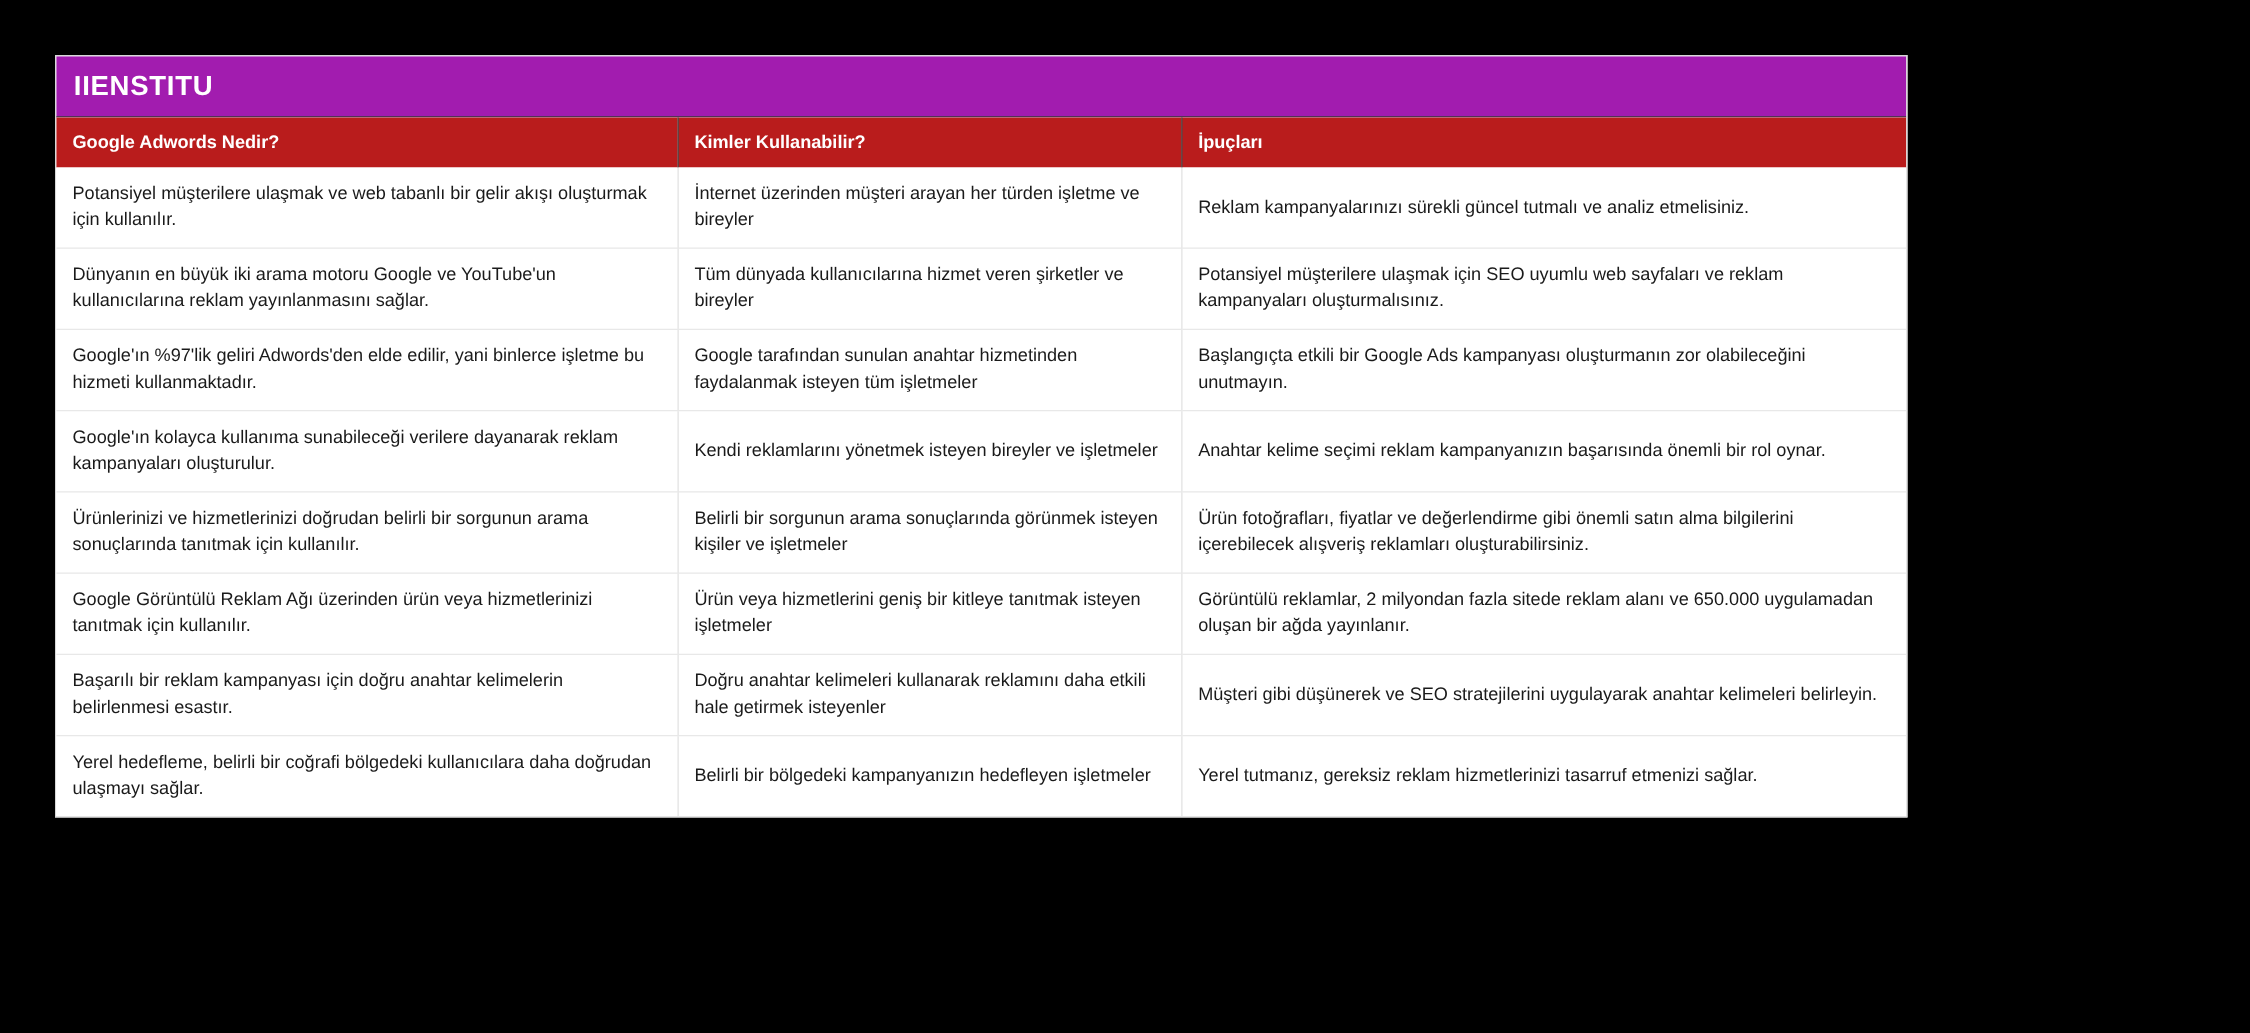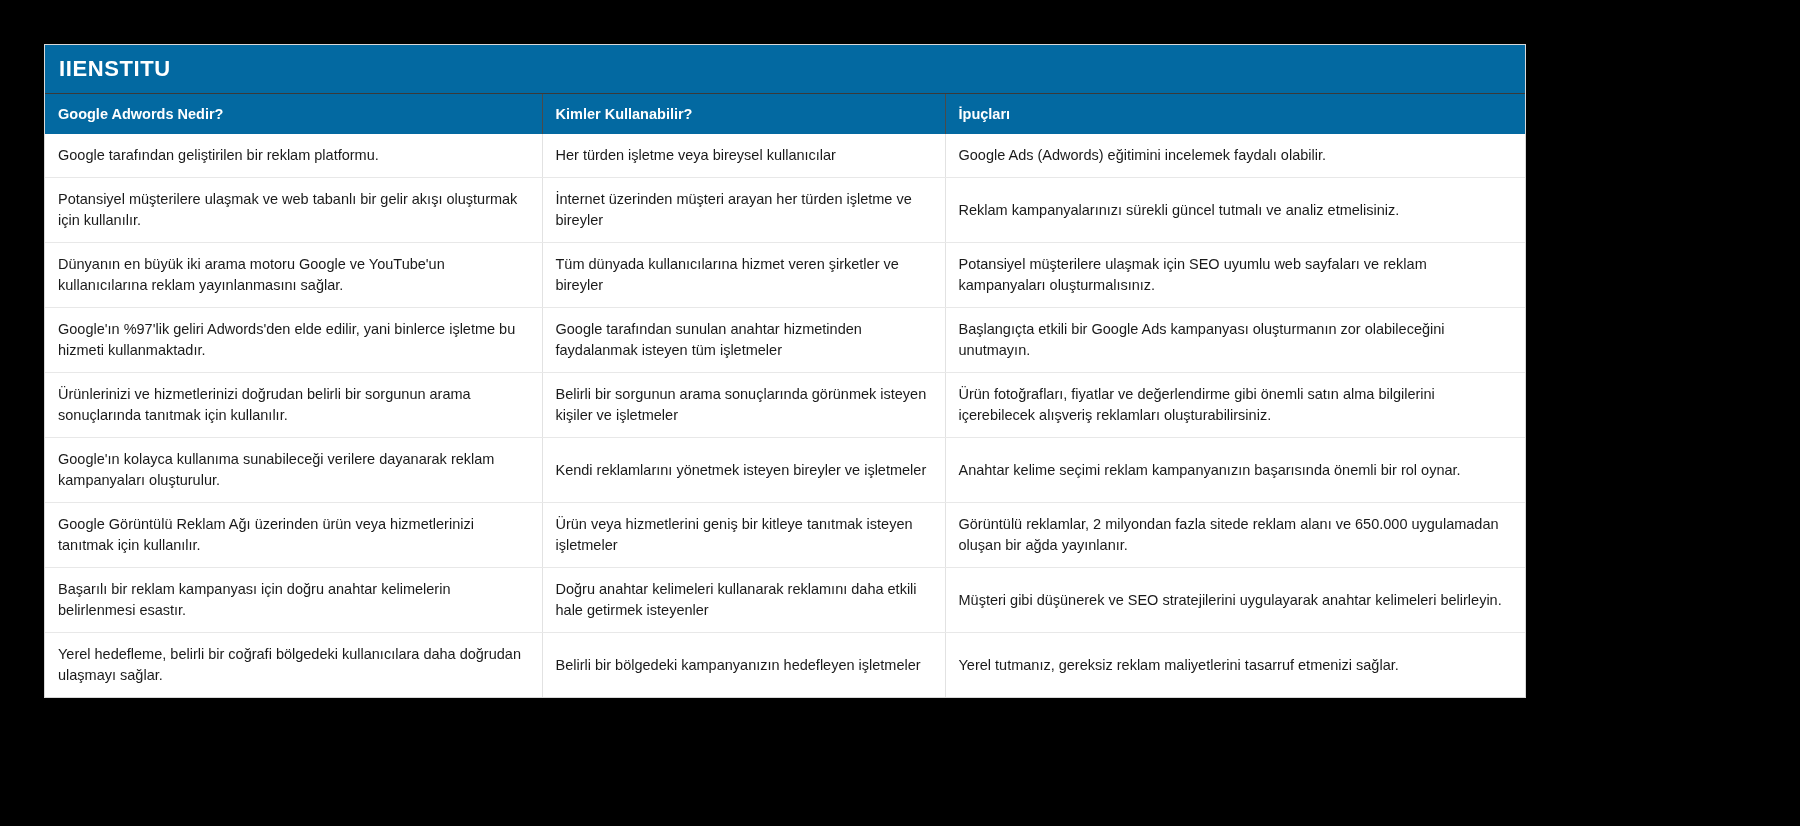--- a/index.html
+++ b/index.html
@@ -27,21 +27,21 @@
     left: 44px;
     top: 44px;
     width: 1482px;
     background: #ffffff;
     border: 1px solid #d8d8d8;
     box-sizing: border-box;
     overflow: hidden;
   }
 
   .brand-bar {
-    background: #0369a1;
+    background: #a21caf;
     height: 49px;
     display: flex;
     align-items: center;
     padding-left: 14px;
     box-sizing: border-box;
     border-bottom: 1px solid #3a3a3a;
   }
 
   .brand-title {
     color: #ffffff;
@@ -52,21 +52,21 @@
   }
 
   table.data-table {
     width: 100%;
     border-collapse: collapse;
     table-layout: fixed;
     background: #ffffff;
   }
 
   table.data-table thead th {
-    background: #0369a1;
+    background: #b91c1c;
     color: #ffffff;
     font-size: 14.5px;
     font-weight: bold;
     text-align: left;
     padding: 12px 12px 12px 13px;
     box-sizing: border-box;
     border-right: 1px solid #4a4a4a;
     vertical-align: middle;
     height: 38px;
   }
@@ -114,61 +114,56 @@
       </colgroup>
       <thead>
         <tr>
           <th>Google Adwords Nedir?</th>
           <th>Kimler Kullanabilir?</th>
           <th>İpuçları</th>
         </tr>
       </thead>
       <tbody>
         <tr>
-          <td>Google tarafından geliştirilen bir reklam platformu.</td>
-          <td>Her türden işletme veya bireysel kullanıcılar</td>
-          <td>Google Ads (Adwords) eğitimini incelemek faydalı olabilir.</td>
-        </tr>
-        <tr>
           <td>Potansiyel müşterilere ulaşmak ve web tabanlı bir gelir akışı oluşturmak için kullanılır.</td>
           <td>İnternet üzerinden müşteri arayan her türden işletme ve bireyler</td>
           <td>Reklam kampanyalarınızı sürekli güncel tutmalı ve analiz etmelisiniz.</td>
         </tr>
         <tr>
           <td>Dünyanın en büyük iki arama motoru Google ve YouTube'un kullanıcılarına reklam yayınlanmasını sağlar.</td>
           <td>Tüm dünyada kullanıcılarına hizmet veren şirketler ve bireyler</td>
           <td>Potansiyel müşterilere ulaşmak için SEO uyumlu web sayfaları ve reklam kampanyaları oluşturmalısınız.</td>
         </tr>
         <tr>
           <td>Google'ın %97'lik geliri Adwords'den elde edilir, yani binlerce işletme bu hizmeti kullanmaktadır.</td>
           <td>Google tarafından sunulan anahtar hizmetinden faydalanmak isteyen tüm işletmeler</td>
           <td>Başlangıçta etkili bir Google Ads kampanyası oluşturmanın zor olabileceğini unutmayın.</td>
         </tr>
         <tr>
+          <td>Google'ın kolayca kullanıma sunabileceği verilere dayanarak reklam kampanyaları oluşturulur.</td>
+          <td>Kendi reklamlarını yönetmek isteyen bireyler ve işletmeler</td>
+          <td>Anahtar kelime seçimi reklam kampanyanızın başarısında önemli bir rol oynar.</td>
+        </tr>
+        <tr>
           <td>Ürünlerinizi ve hizmetlerinizi doğrudan belirli bir sorgunun arama sonuçlarında tanıtmak için kullanılır.</td>
           <td>Belirli bir sorgunun arama sonuçlarında görünmek isteyen kişiler ve işletmeler</td>
           <td>Ürün fotoğrafları, fiyatlar ve değerlendirme gibi önemli satın alma bilgilerini içerebilecek alışveriş reklamları oluşturabilirsiniz.</td>
-        </tr>
-        <tr>
-          <td>Google'ın kolayca kullanıma sunabileceği verilere dayanarak reklam kampanyaları oluşturulur.</td>
-          <td>Kendi reklamlarını yönetmek isteyen bireyler ve işletmeler</td>
-          <td>Anahtar kelime seçimi reklam kampanyanızın başarısında önemli bir rol oynar.</td>
         </tr>
         <tr>
           <td>Google Görüntülü Reklam Ağı üzerinden ürün veya hizmetlerinizi tanıtmak için kullanılır.</td>
           <td>Ürün veya hizmetlerini geniş bir kitleye tanıtmak isteyen işletmeler</td>
           <td>Görüntülü reklamlar, 2 milyondan fazla sitede reklam alanı ve 650.000 uygulamadan oluşan bir ağda yayınlanır.</td>
         </tr>
         <tr>
           <td>Başarılı bir reklam kampanyası için doğru anahtar kelimelerin belirlenmesi esastır.</td>
           <td>Doğru anahtar kelimeleri kullanarak reklamını daha etkili hale getirmek isteyenler</td>
           <td>Müşteri gibi düşünerek ve SEO stratejilerini uygulayarak anahtar kelimeleri belirleyin.</td>
         </tr>
         <tr>
           <td>Yerel hedefleme, belirli bir coğrafi bölgedeki kullanıcılara daha doğrudan ulaşmayı sağlar.</td>
           <td>Belirli bir bölgedeki kampanyanızın hedefleyen işletmeler</td>
-          <td>Yerel tutmanız, gereksiz reklam maliyetlerini tasarruf etmenizi sağlar.</td>
+          <td>Yerel tutmanız, gereksiz reklam hizmetlerinizi tasarruf etmenizi sağlar.</td>
         </tr>
       </tbody>
     </table>
 
   </div>
 </div>
 
 </body></html>

